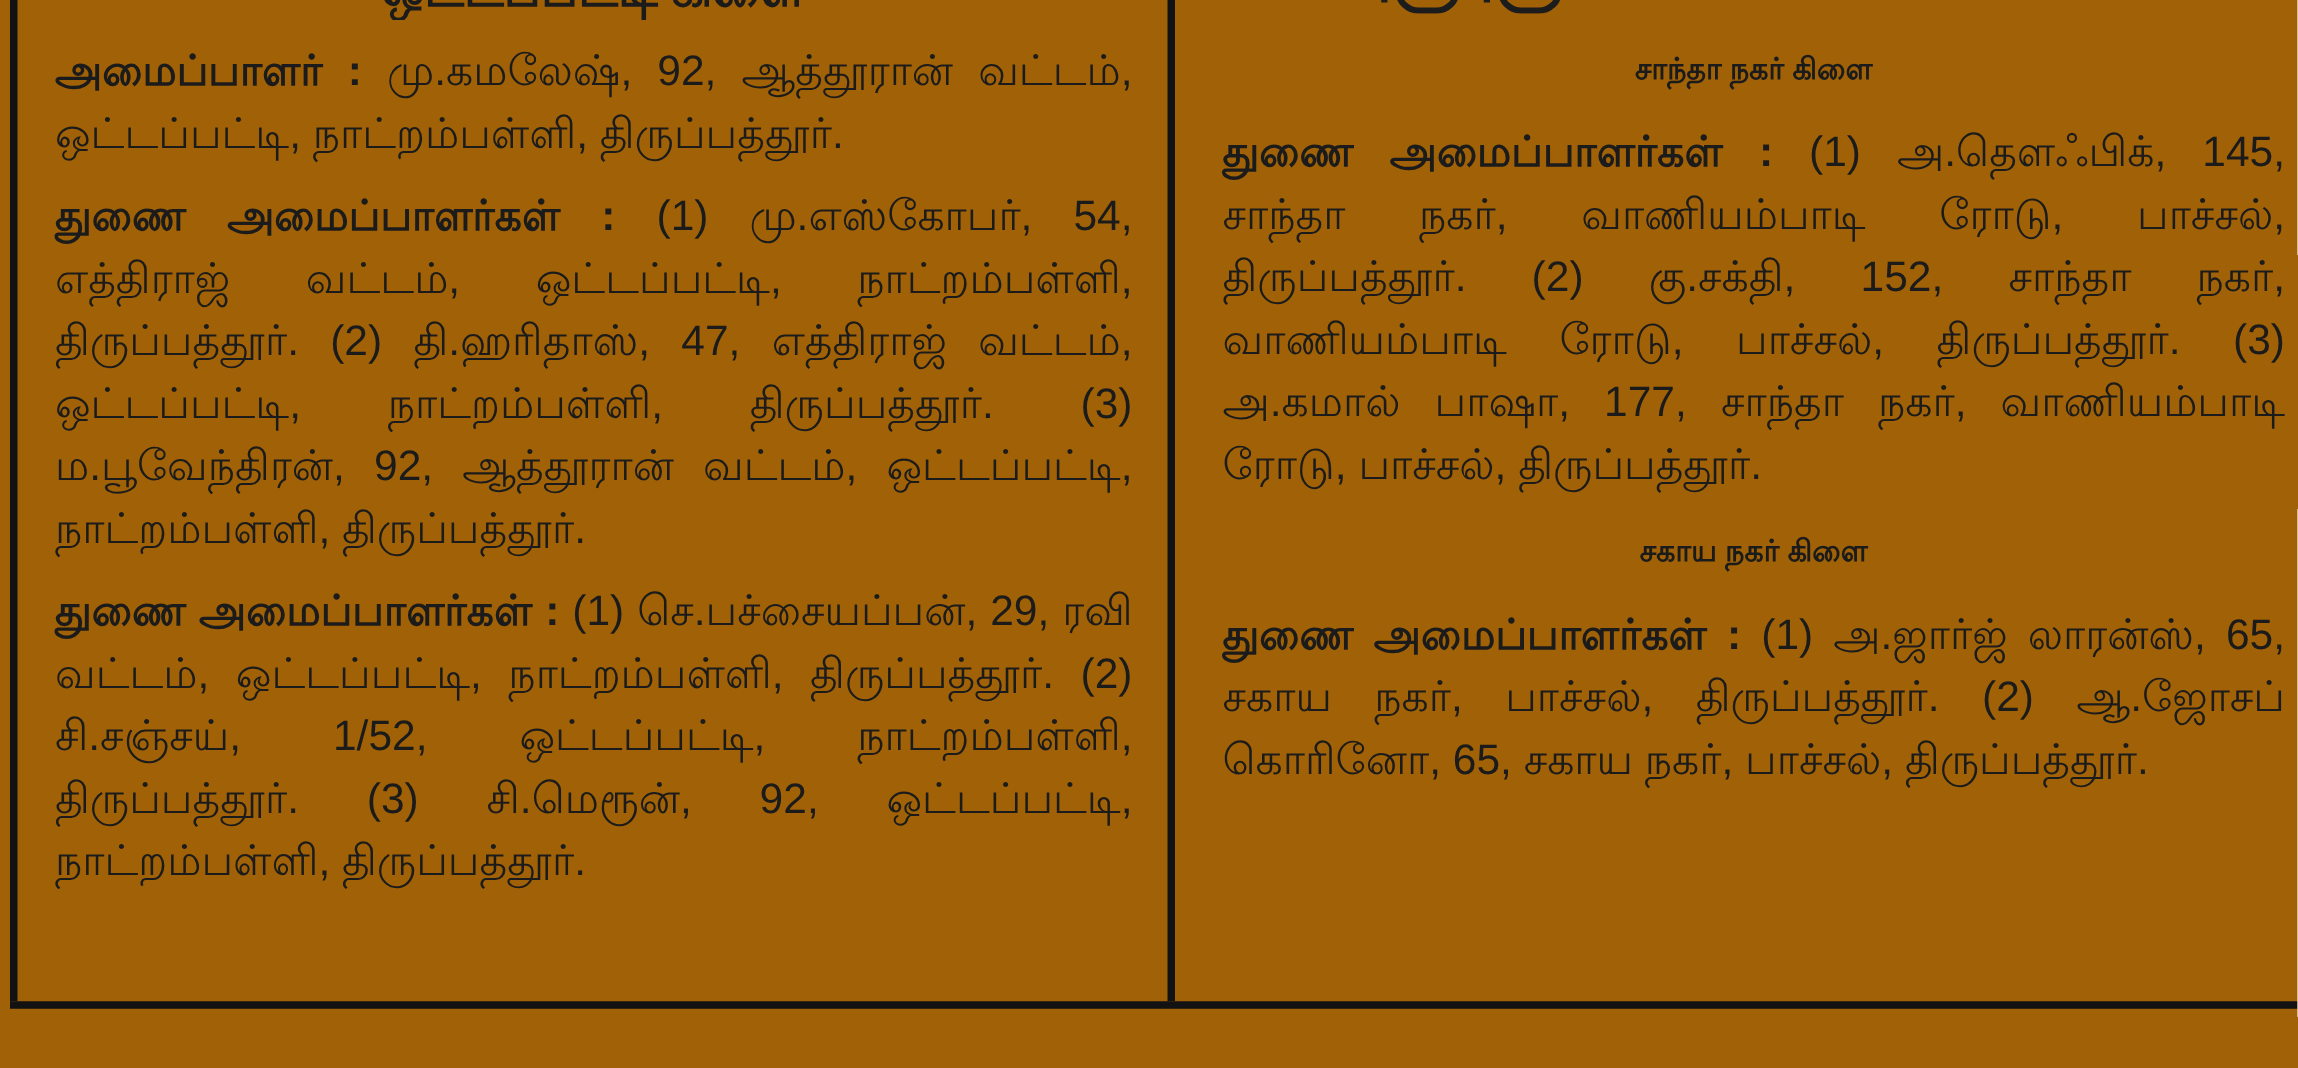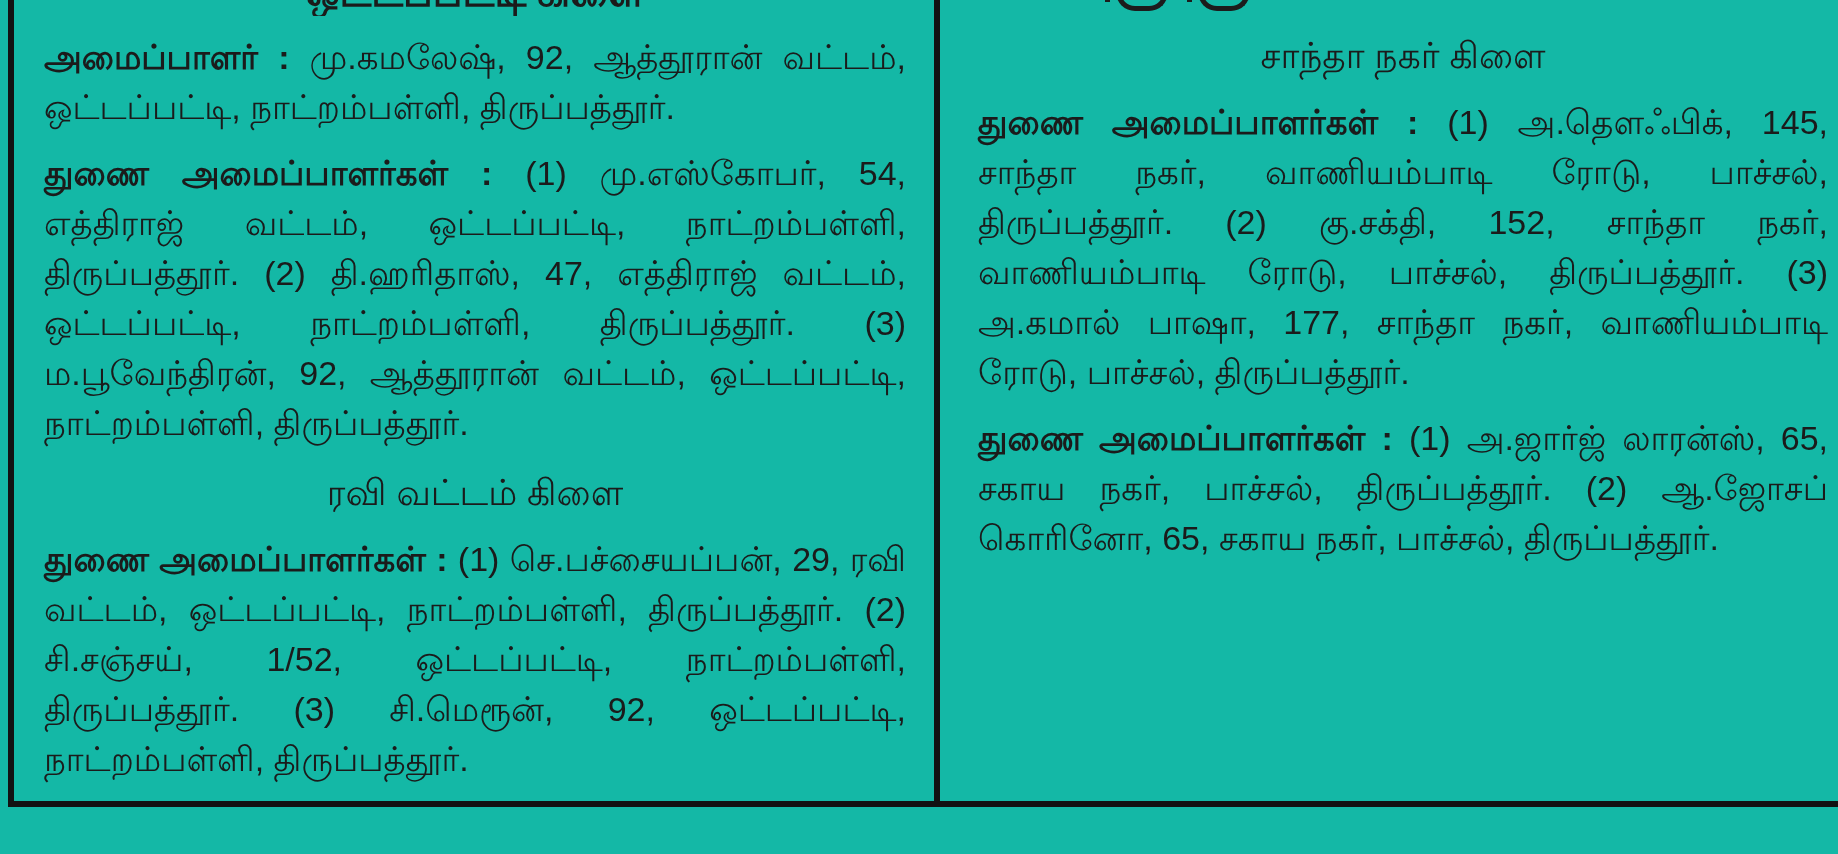--- a/index.html
+++ b/index.html
@@ -1,19 +1,19 @@
 <!DOCTYPE html>
 <html><head>
 <meta charset="utf-8">
 <style>
   html, body { margin:0; padding:0; background:#ffffff; }
   .page {
     position:relative;
     width:1838px; height:854px;
-    background:#14b8a6;
+    background:#a16207;
     overflow:hidden;
     font-family:"Liberation Sans", sans-serif;
     color:#1b1b1b;
   }
   .v-rule { position:absolute; top:0; width:6px; height:801px; background:#121212; }
   .v-rule.left-border { left:8px; }
   .v-rule.divider { left:934px; }
   .h-rule { position:absolute; left:8px; top:801px; width:1830px; height:6px; background:#121212; }
 
   .col { position:absolute; top:0; }
@@ -36,21 +36,21 @@
     border-radius:0 0 20px 20px;
     margin-right:30px; margin-top:-8px;
     position:relative;
   }
   .frag::before {
     content:""; position:absolute; left:-16px; top:-2px;
     width:5px; height:12px; background:#1c1c1c;
   }
 
   .branch-heading {
-    font-size:36px; line-height:50px; font-weight:normal;
+    font-size:24px; line-height:50px; font-weight:bold;
     text-align:center; margin:20px 0 4px 0;
   }
   .para {
     font-size:34px; line-height:50px;
     text-align:justify; margin:16px 0 0 0;
   }
   .para .lbl { font-weight:bold; }
   .para .sep { font-weight:bold; white-space:pre; }
 </style>
 </head>
@@ -69,21 +69,20 @@
     </div>
 
     <p class="para">
       <span class="lbl">அமைப்பாளர்</span><span class="sep"> : </span><span>மு.கமலேஷ், 92, ஆத்தூரான் வட்டம், ஒட்டப்பட்டி, நாட்றம்பள்ளி, திருப்பத்தூர்.</span>
     </p>
 
     <p class="para">
       <span class="lbl">துணை அமைப்பாளர்கள்</span><span class="sep"> : </span><span>(1) மு.எஸ்கோபர், 54, எத்திராஜ் வட்டம், ஒட்டப்பட்டி, நாட்றம்பள்ளி, திருப்பத்தூர். (2) தி.ஹரிதாஸ், 47, எத்திராஜ் வட்டம், ஒட்டப்பட்டி, நாட்றம்பள்ளி, திருப்பத்தூர். (3) ம.பூவேந்திரன், 92, ஆத்தூரான் வட்டம், ஒட்டப்பட்டி, நாட்றம்பள்ளி, திருப்பத்தூர்.</span>
     </p>
 
-    <h2 class="branch-heading">ரவி வட்டம் கிளை</h2>
 
 
     <p class="para">
       <span class="lbl">துணை அமைப்பாளர்கள்</span><span class="sep"> : </span><span>(1) செ.பச்சையப்பன், 29, ரவி வட்டம், ஒட்டப்பட்டி, நாட்றம்பள்ளி, திருப்பத்தூர். (2) சி.சஞ்சய், 1/52, ஒட்டப்பட்டி, நாட்றம்பள்ளி, திருப்பத்தூர். (3) சி.மெரூன், 92, ஒட்டப்பட்டி, நாட்றம்பள்ளி, திருப்பத்தூர்.</span>
     </p>
 
   </div>
 
   <div class="col right">
 
@@ -94,20 +93,21 @@
       </span>
     </div>
 
     <h2 class="branch-heading">சாந்தா நகர் கிளை</h2>
 
 
     <p class="para">
       <span class="lbl">துணை அமைப்பாளர்கள்</span><span class="sep"> : </span><span>(1) அ.தௌஃபிக், 145, சாந்தா நகர், வாணியம்பாடி ரோடு, பாச்சல், திருப்பத்தூர். (2) கு.சக்தி, 152, சாந்தா நகர், வாணியம்பாடி ரோடு, பாச்சல், திருப்பத்தூர். (3) அ.கமால் பாஷா, 177, சாந்தா நகர், வாணியம்பாடி ரோடு, பாச்சல், திருப்பத்தூர்.</span>
     </p>
 
+    <h2 class="branch-heading">சகாய நகர் கிளை</h2>
 
 
     <p class="para">
       <span class="lbl">துணை அமைப்பாளர்கள்</span><span class="sep"> : </span><span>(1) அ.ஜார்ஜ் லாரன்ஸ், 65, சகாய நகர், பாச்சல், திருப்பத்தூர். (2) ஆ.ஜோசப் கொரினோ, 65, சகாய நகர், பாச்சல், திருப்பத்தூர்.</span>
     </p>
 
   </div>
 
 </div>
 

